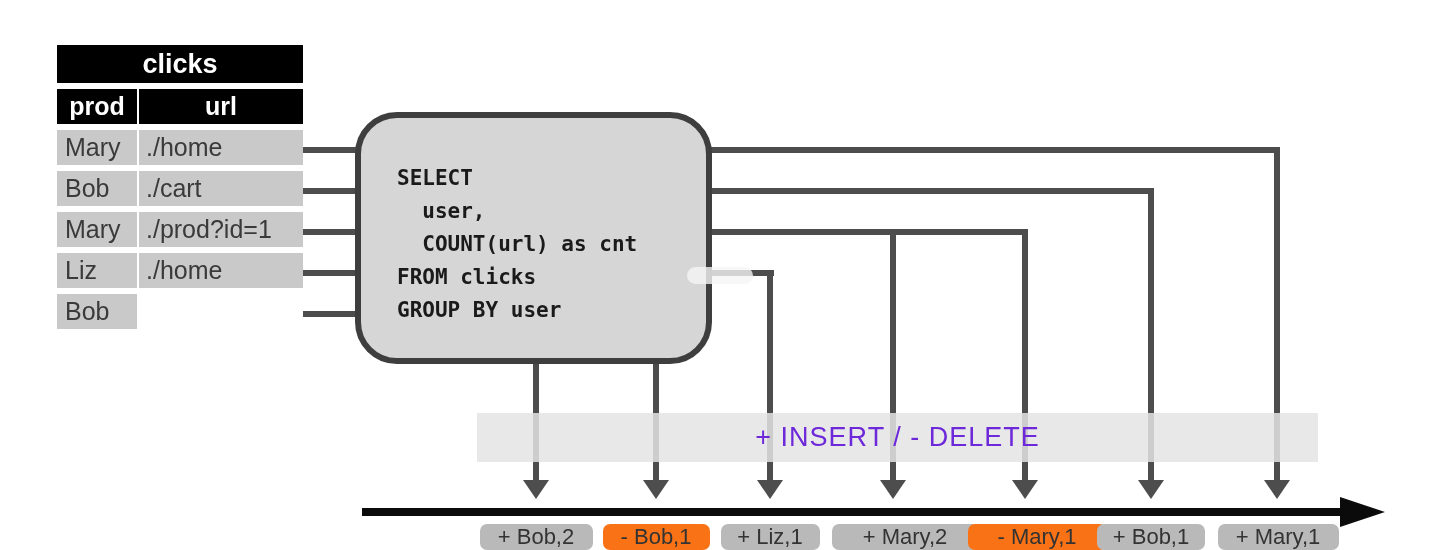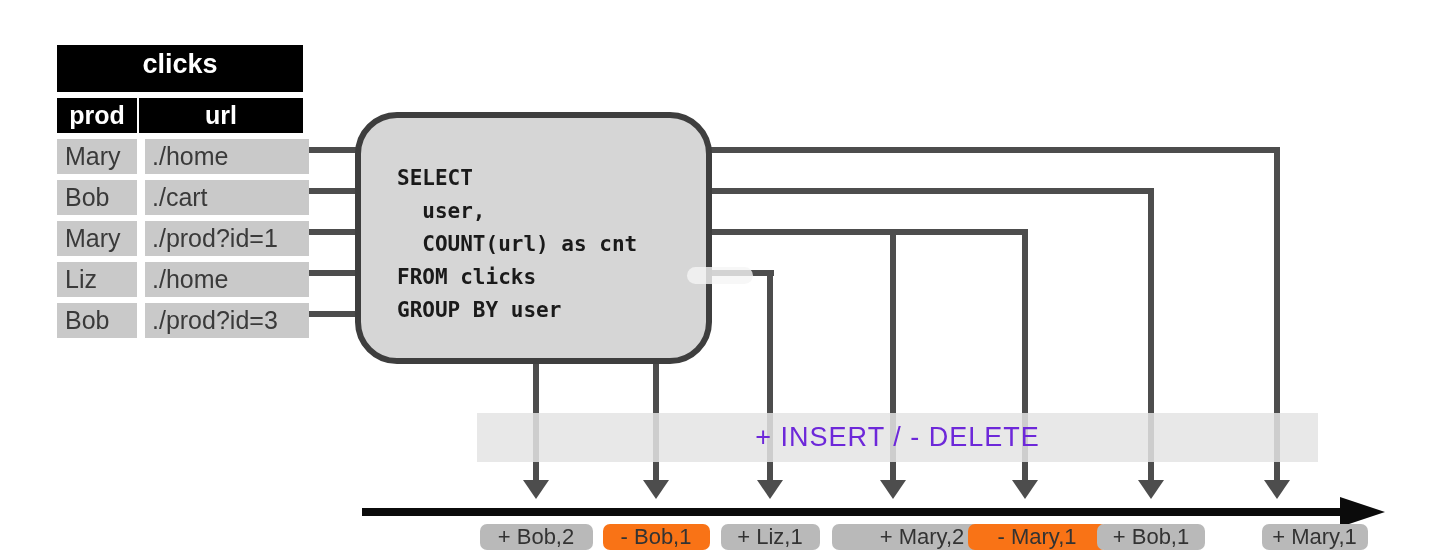--- a/index.html
+++ b/index.html
@@ -13,29 +13,29 @@
   .vline { width:6px; }
   .arrowhead {
     position:absolute; width:0; height:0; top:480px;
     border-left:13px solid transparent; border-right:13px solid transparent;
     border-top:19px solid #4d4d4d;
   }
   
   #clicks-table { position:absolute; left:57px; top:45px; width:246px; color:#3a3a3a; }
   .ttitle {
     background:#000000; color:#ffffff; font-weight:bold; font-size:27px;
-    height:47px; line-height:38px; text-align:center; margin-bottom:6px;
+    height:38px; line-height:38px; text-align:center; margin-bottom:6px;
   }
   .thead { display:grid; grid-template-columns:80px 164px; gap:2px; }
   .thcell {
     background:#000000; color:#ffffff; font-weight:bold; font-size:25px;
     height:35px; line-height:35px; text-align:center;
   }
   #clicks-table-rows { margin-top:3px; }
-  .trow { display:grid; grid-template-columns:80px 164px; gap:8px; margin-top:6px; }
+  .trow { display:grid; grid-template-columns:80px 164px; gap:2px; margin-top:6px; }
   .tcell { background:#c9c9c9; font-size:25px; height:35px; line-height:35px; }
   .tcell.user { padding-left:8px; }
   .tcell.url  { padding-left:7px; }
   
   #sql-box {
     position:absolute; left:355px; top:112px; width:357px; height:252px;
     background:#d6d6d6; border:6px solid #3e3e3e; border-radius:42px;
     box-sizing:border-box;
   }
   #sql-code { padding:44px 0 0 36px; }
@@ -114,24 +114,24 @@
   <div class="arrowhead" style="left:1138px;"></div>
   <div class="arrowhead" style="left:1264px;"></div>
 
   <div id="timeline-bar"></div>
   <div id="timeline-head"></div>
 
   <div id="events">
       <div class="event insert" style="left: 479.5px; width: 113px;">+ Bob,2</div>
       <div class="event delete" style="left: 602.5px; width: 107px;">- Bob,1</div>
       <div class="event insert" style="left: 720.5px; width: 99px;">+ Liz,1</div>
-      <div class="event insert" style="left: 831.5px; width: 147px; padding-left: 17px;">+ Mary,2</div>
+      <div class="event insert" style="left: 831.5px; width: 147px;">+ Mary,2</div>
       <div class="event delete" style="left: 967.5px; width: 139px;">- Mary,1</div>
       <div class="event insert" style="left: 1097px; width: 108px;">+ Bob,1</div>
-      <div class="event insert" style="left: 1217.5px; width: 106px; margin-left: 44px;">+ Mary,1</div>
+      <div class="event insert" style="left: 1217.5px; width: 121px;">+ Mary,1</div>
     </div>
 
   <div id="clicks-table">
     <div class="ttitle">clicks</div>
     <div class="thead">
       <div class="thcell">prod</div>
       <div class="thcell">url</div>
     </div>
     <div id="clicks-table-rows">
         <div class="trow">
@@ -145,18 +145,17 @@
         <div class="trow">
           <div class="tcell user">Mary</div>
           <div class="tcell url">./prod?id=1</div>
         </div>
         <div class="trow">
           <div class="tcell user">Liz</div>
           <div class="tcell url">./home</div>
         </div>
         <div class="trow">
           <div class="tcell user">Bob</div>
-          <div class="tcell url">./prod?id=3</div>
         </div>
       </div>
   </div>
 
 </div>
 
 </body></html>

